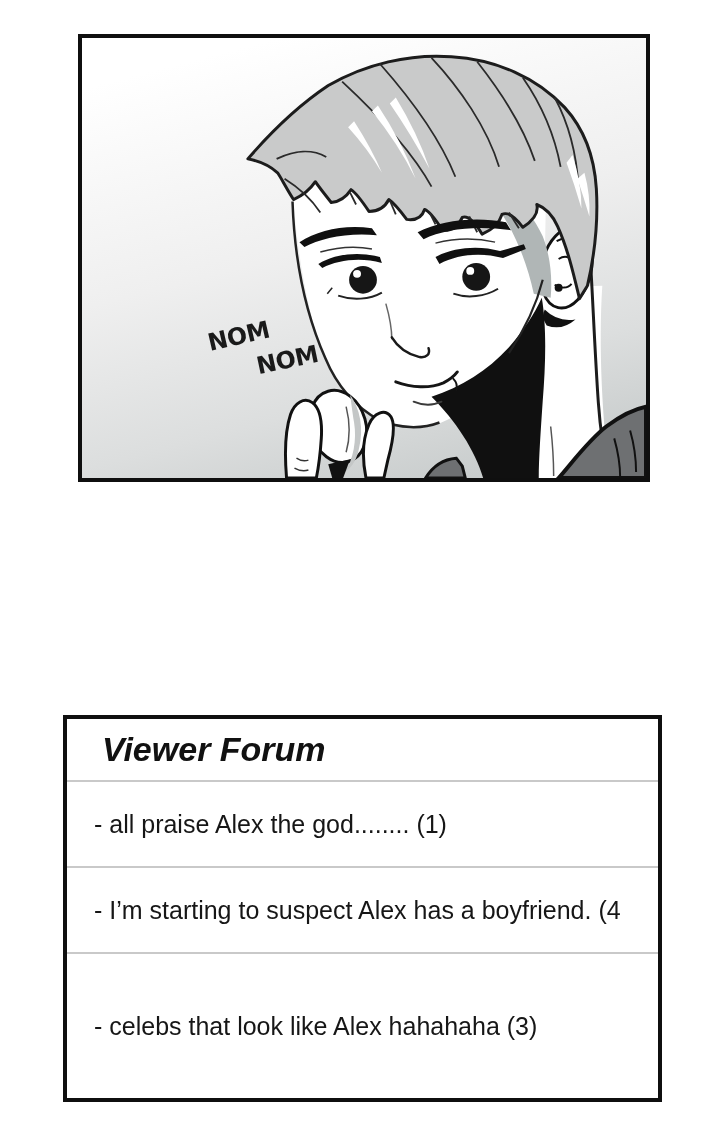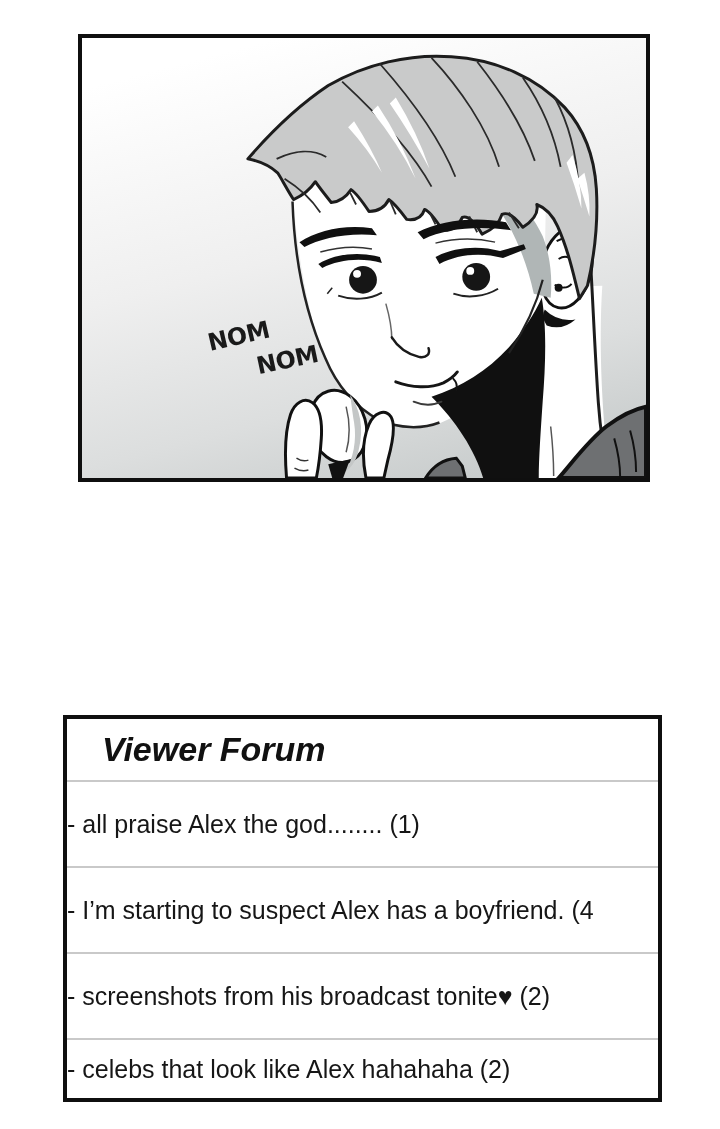--- a/index.html
+++ b/index.html
@@ -15,21 +15,21 @@
             fill:#1a1a1a;}
 
   
   .forum-box{position:absolute;left:63px;top:715px;width:599px;height:387px;
              box-sizing:border-box;border:4px solid #0f0f0f;background:#fff;
              display:flex;flex-direction:column;}
   .forum-title{height:61px;flex:0 0 61px;display:flex;align-items:center;
                padding-left:35px;font-style:italic;font-weight:700;font-size:34px;
                color:#111;letter-spacing:0px;}
   .forum-row{flex:0 0 86px;box-sizing:border-box;border-top:2px solid #c9c9c9;
-             display:flex;align-items:center;padding-right:2px;
+             display:flex;align-items:center;padding-left:27px;padding-right:2px;
              font-size:25px;color:#161616;white-space:nowrap;overflow:hidden;}
   .forum-row.last{flex:1 1 auto;}
 </style>
 </head>
 <body>
 
 <div class="page">
 
   <div class="comic-panel">
     <svg viewBox="0 0 568 444" preserveAspectRatio="none">
@@ -184,21 +184,18 @@
 
   <div class="forum-box">
     <div class="forum-title">Viewer Forum</div>
 
     <div class="forum-row">
       <span>- all praise Alex the god........ (1)</span>
     </div>
     <div class="forum-row">
       <span>- I’m starting to suspect Alex has a boyfriend. (4</span>
     </div>
-    <div class="forum-row">
-      <span>- screenshots from his broadcast tonite♥ (2)</span>
-    </div>
     <div class="forum-row last">
-      <span>- celebs that look like Alex hahahaha (2)</span>
+      <span>- celebs that look like Alex hahahaha (3)</span>
     </div>
   </div>
 
 </div>
 
 </body></html>

